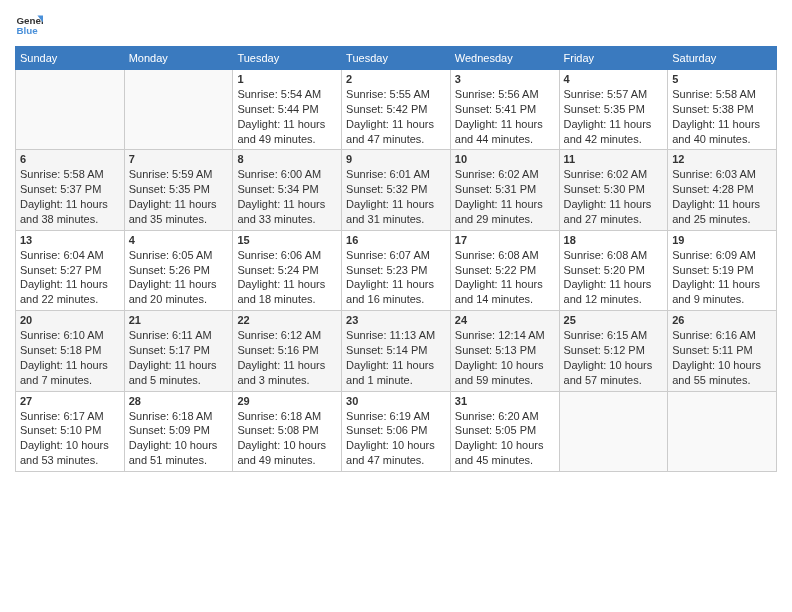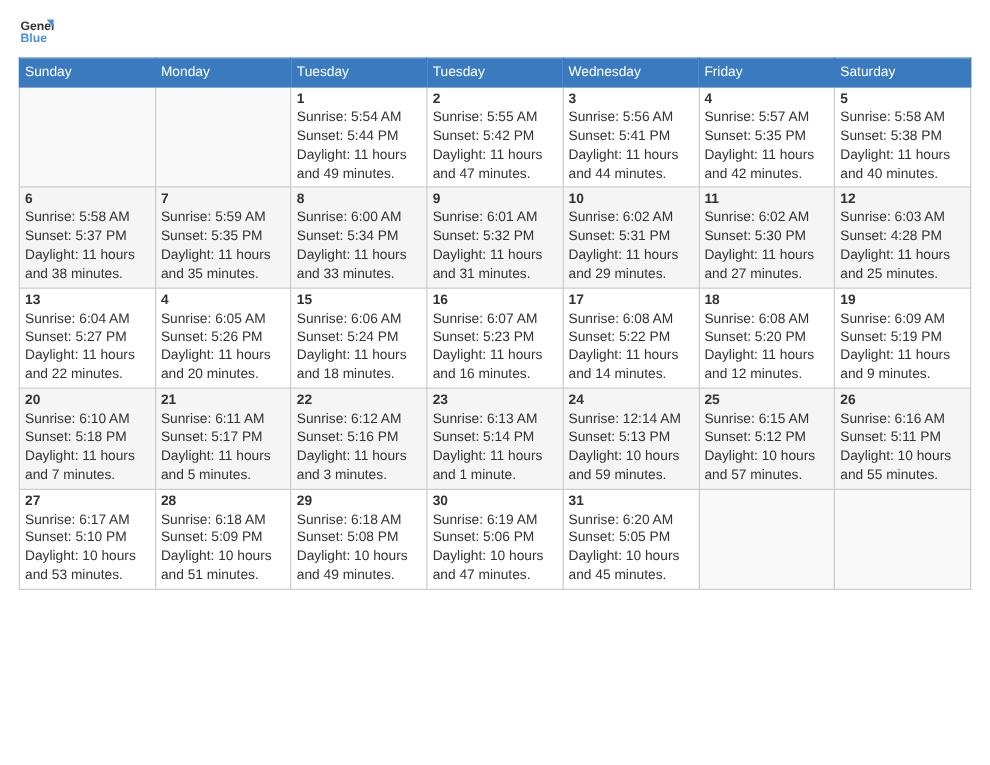--- a/index.html
+++ b/index.html
@@ -270,21 +270,21 @@
           </td>
           <td>
             <span class="day-num">22</span>
             <div class="day-info">Sunrise: 6:12 AM
 Sunset: 5:16 PM
 Daylight: 11 hours
 and 3 minutes.</div>
           </td>
           <td>
             <span class="day-num">23</span>
-            <div class="day-info">Sunrise: 6:13 AM
+            <div class="day-info">Sunrise: 11:13 AM
 Sunset: 5:14 PM
 Daylight: 11 hours
 and 1 minute.</div>
           </td>
           <td>
             <span class="day-num">24</span>
             <div class="day-info">Sunrise: 12:14 AM
 Sunset: 5:13 PM
 Daylight: 10 hours
 and 59 minutes.</div>

